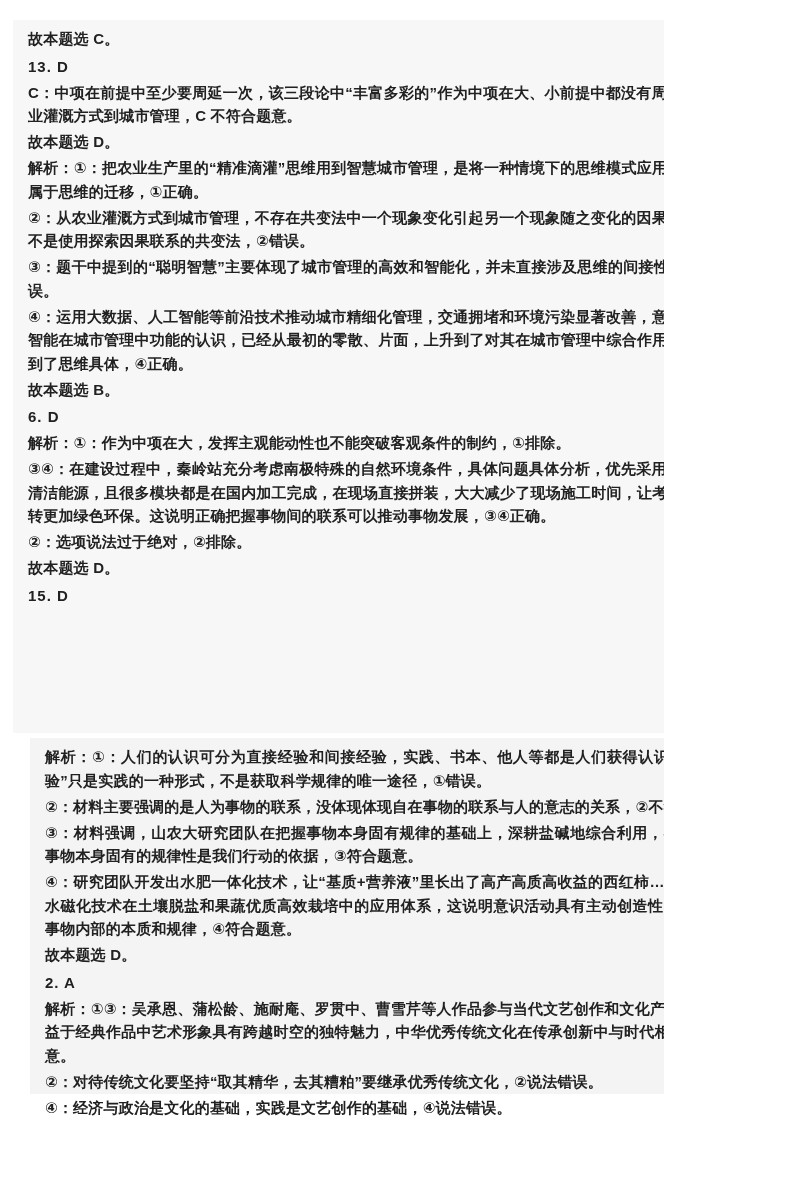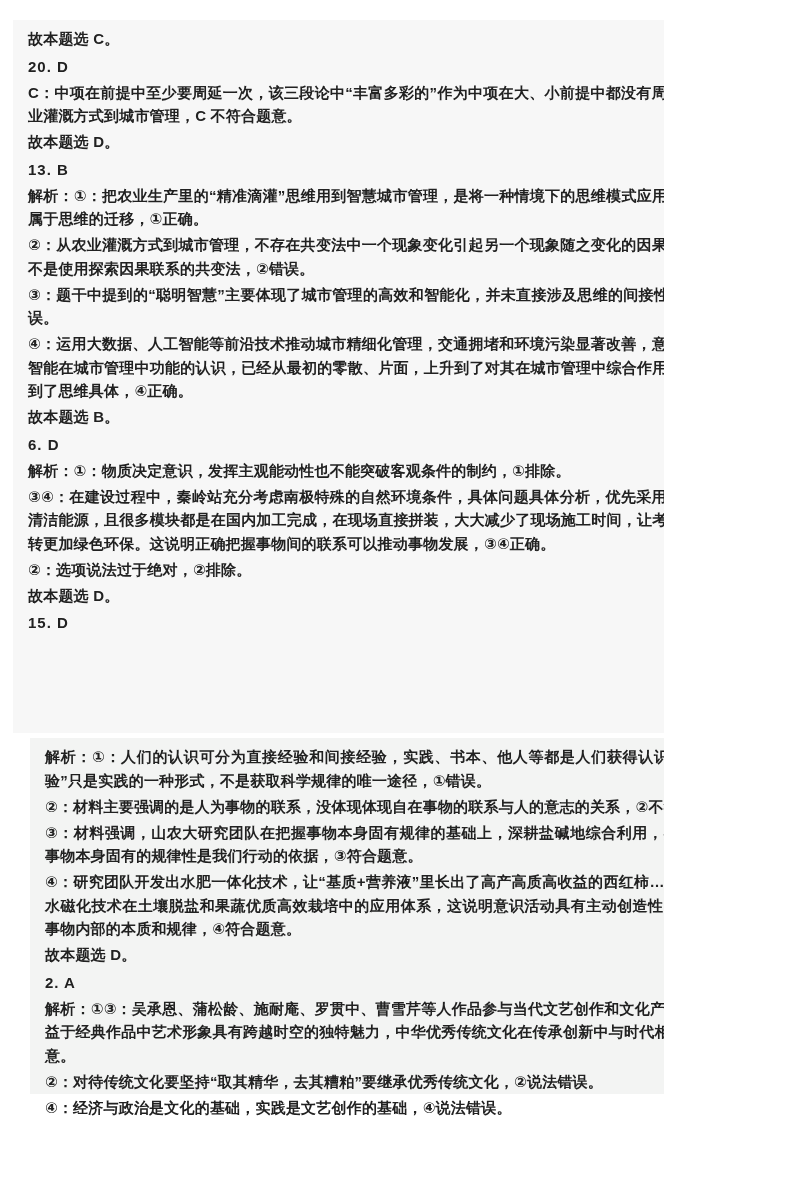--- a/index.html
+++ b/index.html
@@ -51,31 +51,30 @@
     background: var(--block2-bg, #f4f4f4);
   }
 </style>
 </head>
 <body>
 
 <div class="page">
 
   <section class="card card1">
     <p>故本题选 C。</p>
-    <p class="qnum">20. D</p>
+    <p class="qnum">13. D</p>
     <p>C：中项在前提中至少要周延一次，该三段论中“丰富多彩的”作为中项在大、小前提中都没有周延，因此，从农业灌溉方式到城市管理，C 不符合题意。</p>
     <p>故本题选 D。</p>
-    <p class="qnum">13. B</p>
     <p>解析：①：把农业生产里的“精准滴灌”思维用到智慧城市管理，是将一种情境下的思维模式应用到另一个情境，属于思维的迁移，①正确。</p>
     <p>②：从农业灌溉方式到城市管理，不存在共变法中一个现象变化引起另一个现象随之变化的因果联系探索，所以不是使用探索因果联系的共变法，②错误。</p>
     <p>③：题干中提到的“聪明智慧”主要体现了城市管理的高效和智能化，并未直接涉及思维的间接性和概括性，③错误。</p>
     <p>④：运用大数据、人工智能等前沿技术推动城市精细化管理，交通拥堵和环境污染显著改善，意味着人们对人工智能在城市管理中功能的认识，已经从最初的零散、片面，上升到了对其在城市管理中综合作用的整体把握，达到了思维具体，④正确。</p>
     <p>故本题选 B。</p>
     <p class="qnum">6. D</p>
-    <p>解析：①：物质决定意识，发挥主观能动性也不能突破客观条件的制约，①排除。</p>
+    <p>解析：①：作为中项在大，发挥主观能动性也不能突破客观条件的制约，①排除。</p>
     <p>③④：在建设过程中，秦岭站充分考虑南极特殊的自然环境条件，具体问题具体分析，优先采用风能和太阳能等清洁能源，且很多模块都是在国内加工完成，在现场直接拼装，大大减少了现场施工时间，让考察站的建设和运转更加绿色环保。这说明正确把握事物间的联系可以推动事物发展，③④正确。</p>
     <p>②：选项说法过于绝对，②排除。</p>
     <p>故本题选 D。</p>
     <p class="qnum">15. D</p>
   </section>
 
   <section class="card card2">
     <p>解析：①：人们的认识可分为直接经验和间接经验，实践、书本、他人等都是人们获得认识的途径，“科学实验”只是实践的一种形式，不是获取科学规律的唯一途径，①错误。</p>
     <p>②：材料主要强调的是人为事物的联系，没体现体现自在事物的联系与人的意志的关系，②不符合题意。</p>
     <p>③：材料强调，山农大研究团队在把握事物本身固有规律的基础上，深耕盐碱地综合利用，实现了丰收，体现事物本身固有的规律性是我们行动的依据，③符合题意。</p>

